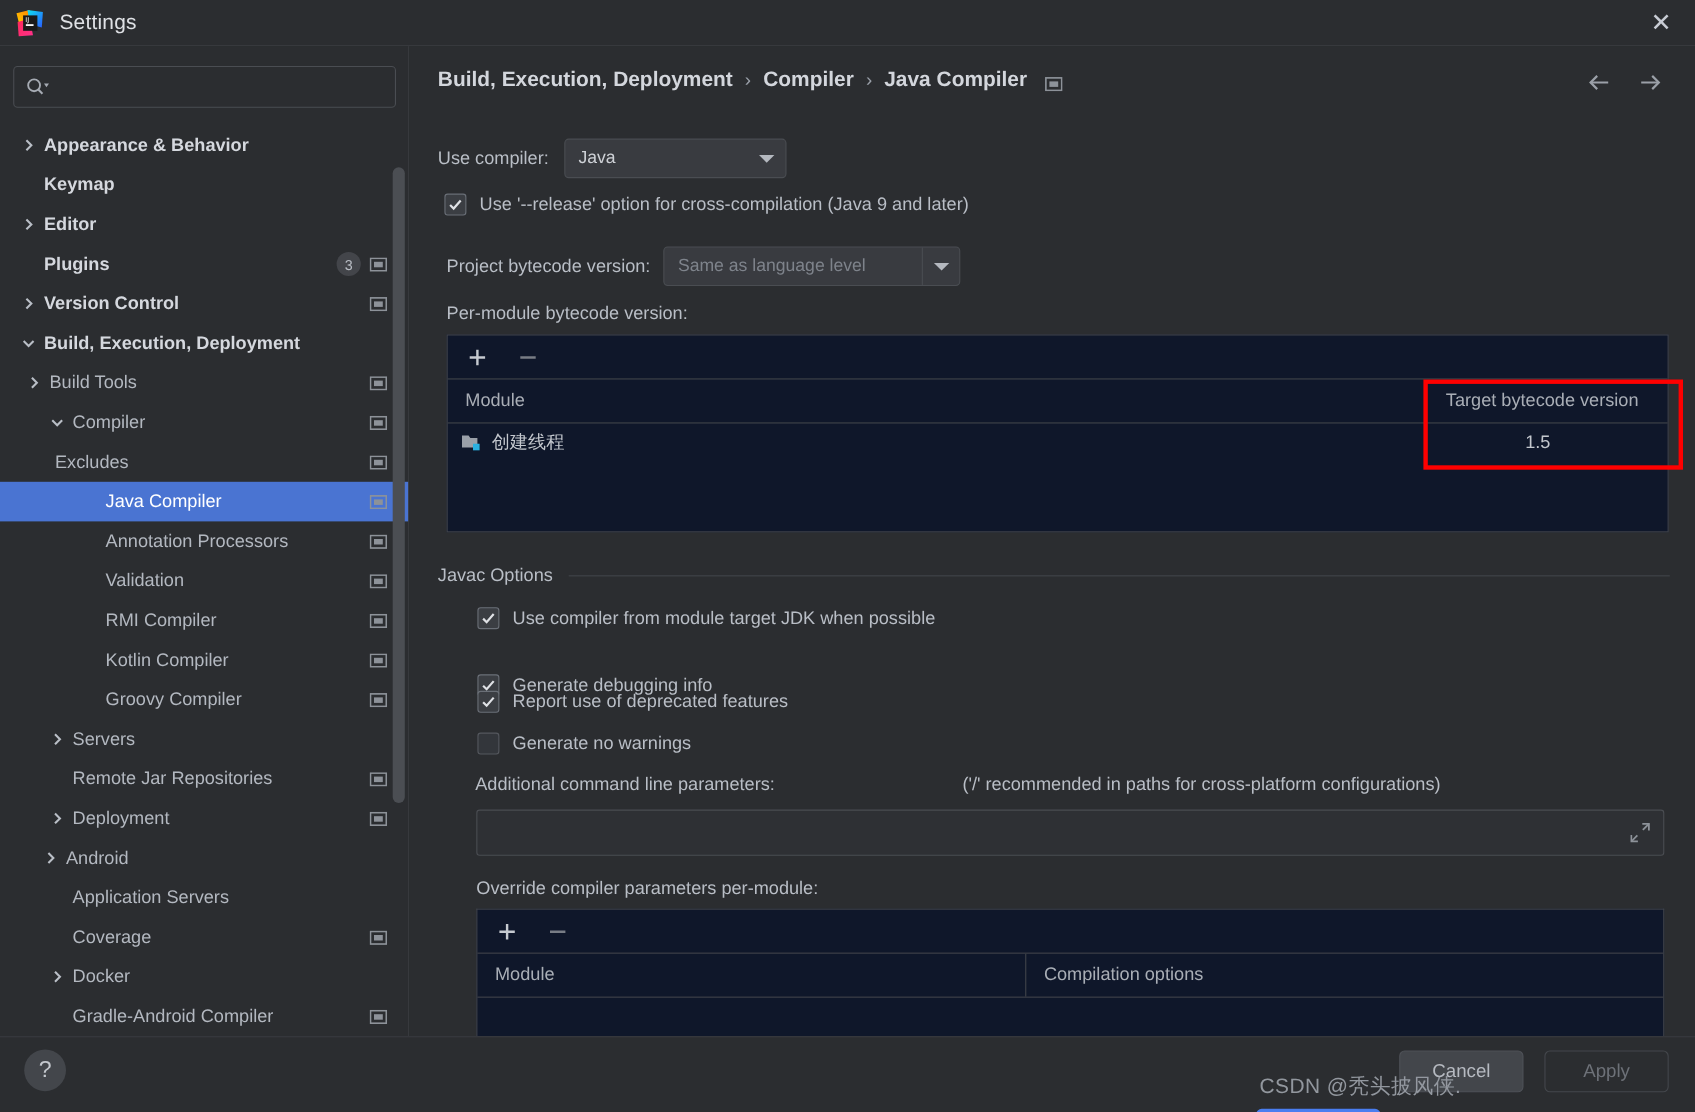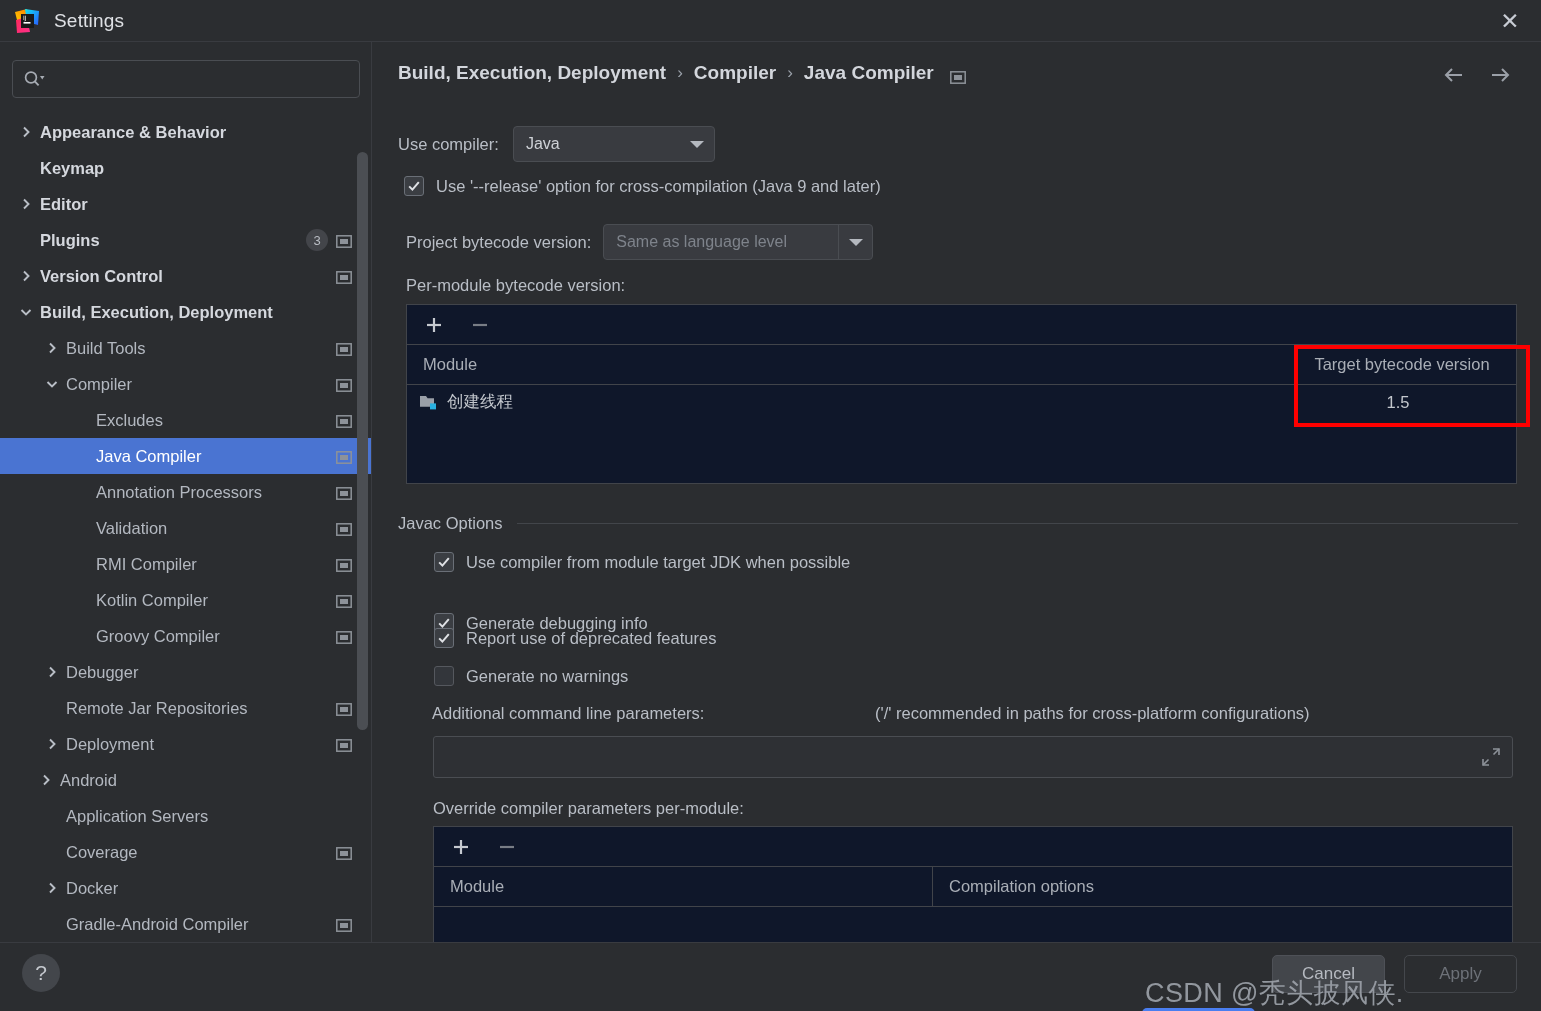--- a/index.html
+++ b/index.html
@@ -167,21 +167,21 @@
   .btn {
     position: absolute; height: 38px; border-radius: 5px; font-size: 17px;
     display: flex; align-items: center; justify-content: center; cursor: pointer;
   }
   .btn.primary { background: #4a7ef0; color: #ffffff; font-weight: bold; }
   .btn.secondary { background: #43464b; color: #b6bac1; border: 1px solid #4e5157; }
   .btn.disabled { background: #2b2d30; color: #6d7178; border: 1px solid #44474c; cursor: default; }
 
   .watermark {
     position: absolute; left: 1345px; top: 975px;
-    font-size: 27px; color: #9ba0a8; opacity: .92;
+    font-size: 19px; color: #9ba0a8; opacity: .92;
     white-space: nowrap; letter-spacing: .4px; pointer-events: none;
     transform: translateX(-200px);
   }
   .ghost-text {
     position: absolute; left: 620px; top: 928px; width: 470px;
     font-size: 14px; color: #586174; opacity: .55; white-space: nowrap; overflow: hidden;
   }
 </style>
 </head>
 <body>
@@ -271,21 +271,21 @@
             </svg></span>
         </div>
         <div class="tree-row lvl0" style="padding-left: 18px;">
           <span class="tw">
             <svg width="16" height="16" viewBox="0 0 16 16">
               <polyline points="3.5,6 8,10.5 12.5,6" fill="none" stroke="#b9bec6" stroke-width="1.9"></polyline>
             </svg>
           </span>
           <span class="tree-label">Build, Execution, Deployment</span>
         </div>
-        <div class="tree-row lvl1" style="padding-left: 44px; text-align: right;">
+        <div class="tree-row lvl1" style="padding-left: 23px; text-align: right;">
           <span class="tw">
             <svg width="16" height="16" viewBox="0 0 16 16">
               <polyline points="6,3.5 10.5,8 6,12.5" fill="none" stroke="#b9bec6" stroke-width="1.9"></polyline>
             </svg>
           </span>
           <span class="tree-label">Build Tools</span>
           <span class="scope-ico right"><svg width="16" height="13" viewBox="0 0 16 13">
               <rect x="0.8" y="0.8" width="14.4" height="11.4" fill="none" stroke="#8d9299" stroke-width="1.5"></rect>
               <rect x="4" y="4" width="8" height="5" fill="#8d9299"></rect>
             </svg></span>
@@ -295,83 +295,83 @@
             <svg width="16" height="16" viewBox="0 0 16 16">
               <polyline points="3.5,6 8,10.5 12.5,6" fill="none" stroke="#b9bec6" stroke-width="1.9"></polyline>
             </svg>
           </span>
           <span class="tree-label">Compiler</span>
           <span class="scope-ico right"><svg width="16" height="13" viewBox="0 0 16 13">
               <rect x="0.8" y="0.8" width="14.4" height="11.4" fill="none" stroke="#8d9299" stroke-width="1.5"></rect>
               <rect x="4" y="4" width="8" height="5" fill="#8d9299"></rect>
             </svg></span>
         </div>
+        <div class="tree-row lvl2" style=" margin-left: 28px;">
+          <span class="tw"></span>
+          <span class="tree-label">Excludes</span>
+          <span class="scope-ico right"><svg width="16" height="13" viewBox="0 0 16 13">
+              <rect x="0.8" y="0.8" width="14.4" height="11.4" fill="none" stroke="#8d9299" stroke-width="1.5"></rect>
+              <rect x="4" y="4" width="8" height="5" fill="#8d9299"></rect>
+            </svg></span>
+        </div>
+        <div class="tree-row lvl2 sel" style="padding-left: 74px;">
+          <span class="tw"></span>
+          <span class="tree-label">Java Compiler</span>
+          <span class="scope-ico right"><svg width="16" height="13" viewBox="0 0 16 13">
+              <rect x="0.8" y="0.8" width="14.4" height="11.4" fill="none" stroke="#8d9299" stroke-width="1.5"></rect>
+              <rect x="4" y="4" width="8" height="5" fill="#8d9299"></rect>
+            </svg></span>
+        </div>
         <div class="tree-row lvl2" style="padding-left: 74px;">
           <span class="tw"></span>
-          <span class="tree-label">Excludes</span>
-          <span class="scope-ico right"><svg width="16" height="13" viewBox="0 0 16 13">
-              <rect x="0.8" y="0.8" width="14.4" height="11.4" fill="none" stroke="#8d9299" stroke-width="1.5"></rect>
-              <rect x="4" y="4" width="8" height="5" fill="#8d9299"></rect>
-            </svg></span>
-        </div>
-        <div class="tree-row lvl2 sel" style="padding-left: 74px;">
-          <span class="tw"></span>
-          <span class="tree-label">Java Compiler</span>
+          <span class="tree-label">Annotation Processors</span>
           <span class="scope-ico right"><svg width="16" height="13" viewBox="0 0 16 13">
               <rect x="0.8" y="0.8" width="14.4" height="11.4" fill="none" stroke="#8d9299" stroke-width="1.5"></rect>
               <rect x="4" y="4" width="8" height="5" fill="#8d9299"></rect>
             </svg></span>
         </div>
         <div class="tree-row lvl2" style="padding-left: 74px;">
           <span class="tw"></span>
-          <span class="tree-label">Annotation Processors</span>
+          <span class="tree-label">Validation</span>
           <span class="scope-ico right"><svg width="16" height="13" viewBox="0 0 16 13">
               <rect x="0.8" y="0.8" width="14.4" height="11.4" fill="none" stroke="#8d9299" stroke-width="1.5"></rect>
               <rect x="4" y="4" width="8" height="5" fill="#8d9299"></rect>
             </svg></span>
         </div>
         <div class="tree-row lvl2" style="padding-left: 74px;">
           <span class="tw"></span>
-          <span class="tree-label">Validation</span>
+          <span class="tree-label">RMI Compiler</span>
           <span class="scope-ico right"><svg width="16" height="13" viewBox="0 0 16 13">
               <rect x="0.8" y="0.8" width="14.4" height="11.4" fill="none" stroke="#8d9299" stroke-width="1.5"></rect>
               <rect x="4" y="4" width="8" height="5" fill="#8d9299"></rect>
             </svg></span>
         </div>
         <div class="tree-row lvl2" style="padding-left: 74px;">
           <span class="tw"></span>
-          <span class="tree-label">RMI Compiler</span>
+          <span class="tree-label">Kotlin Compiler</span>
           <span class="scope-ico right"><svg width="16" height="13" viewBox="0 0 16 13">
               <rect x="0.8" y="0.8" width="14.4" height="11.4" fill="none" stroke="#8d9299" stroke-width="1.5"></rect>
               <rect x="4" y="4" width="8" height="5" fill="#8d9299"></rect>
             </svg></span>
         </div>
         <div class="tree-row lvl2" style="padding-left: 74px;">
           <span class="tw"></span>
-          <span class="tree-label">Kotlin Compiler</span>
-          <span class="scope-ico right"><svg width="16" height="13" viewBox="0 0 16 13">
-              <rect x="0.8" y="0.8" width="14.4" height="11.4" fill="none" stroke="#8d9299" stroke-width="1.5"></rect>
-              <rect x="4" y="4" width="8" height="5" fill="#8d9299"></rect>
-            </svg></span>
-        </div>
-        <div class="tree-row lvl2" style="padding-left: 74px;">
-          <span class="tw"></span>
           <span class="tree-label">Groovy Compiler</span>
           <span class="scope-ico right"><svg width="16" height="13" viewBox="0 0 16 13">
               <rect x="0.8" y="0.8" width="14.4" height="11.4" fill="none" stroke="#8d9299" stroke-width="1.5"></rect>
               <rect x="4" y="4" width="8" height="5" fill="#8d9299"></rect>
             </svg></span>
         </div>
         <div class="tree-row lvl1" style="padding-left: 44px;">
           <span class="tw">
             <svg width="16" height="16" viewBox="0 0 16 16">
               <polyline points="6,3.5 10.5,8 6,12.5" fill="none" stroke="#b9bec6" stroke-width="1.9"></polyline>
             </svg>
           </span>
-          <span class="tree-label">Debugger</span>
+          <span class="tree-label">Servers</span>
         </div>
         <div class="tree-row lvl1" style="padding-left: 44px;">
           <span class="tw"></span>
           <span class="tree-label">Remote Jar Repositories</span>
           <span class="scope-ico right"><svg width="16" height="13" viewBox="0 0 16 13">
               <rect x="0.8" y="0.8" width="14.4" height="11.4" fill="none" stroke="#8d9299" stroke-width="1.5"></rect>
               <rect x="4" y="4" width="8" height="5" fill="#8d9299"></rect>
             </svg></span>
         </div>
         <div class="tree-row lvl1" style="padding-left: 44px;">

